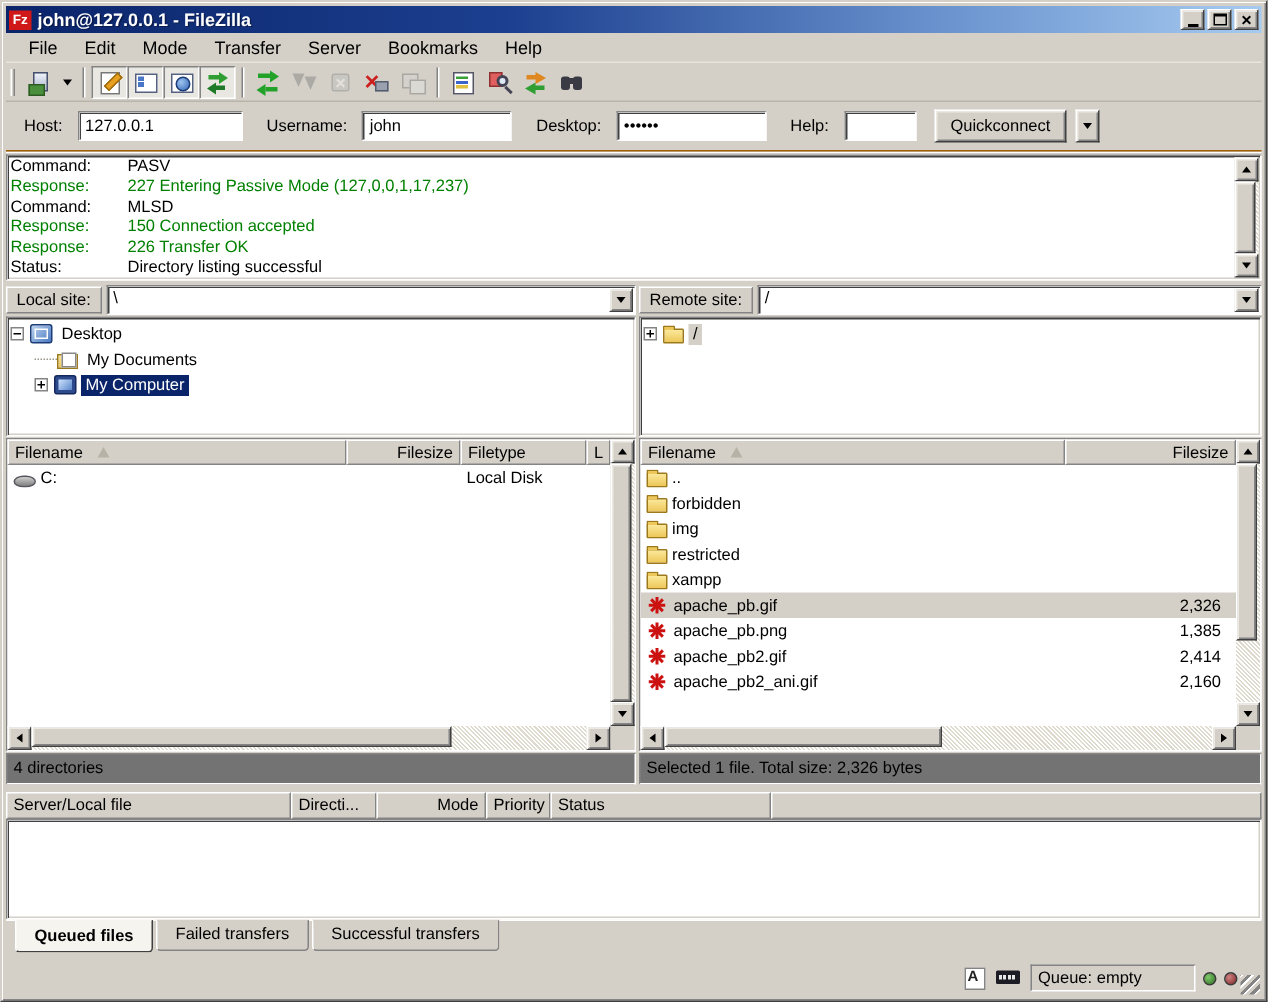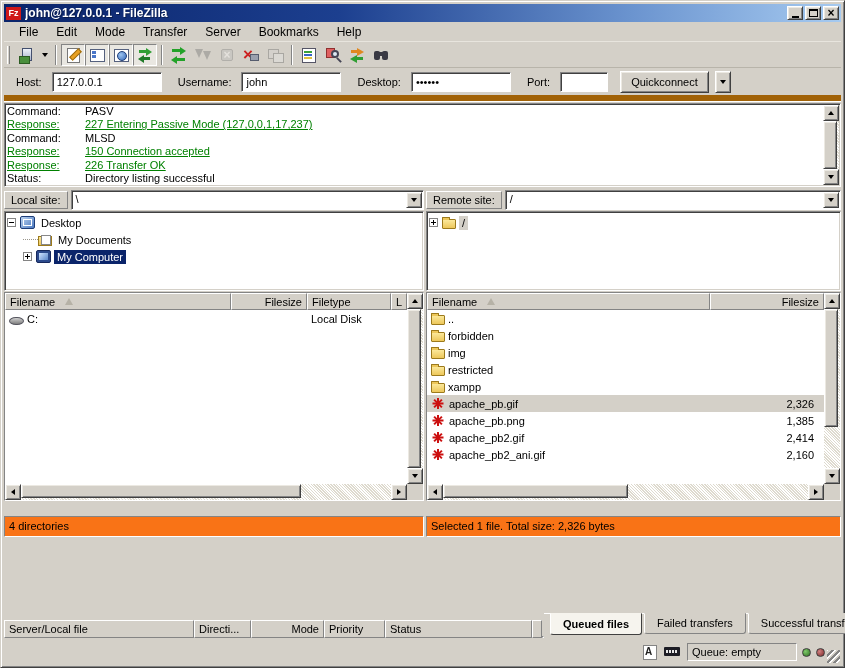--- a/index.html
+++ b/index.html
@@ -105,33 +105,33 @@
   .i-sync i:nth-child(4) { position:absolute; left:7px; top:10px; width:7px; height:3px; background:#2f9e33; }
   .i-find::before { content:""; position:absolute; left:1px; top:4px; width:6px; height:9px; background:#3a3a44; border-radius:2px; }
   .i-find::after { content:""; position:absolute; right:1px; top:4px; width:6px; height:9px; background:#3a3a44; border-radius:2px; }
   .i-find i { position:absolute; left:6px; top:5px; width:4px; height:4px; background:#3a3a44; }
   .dd-arrow { width:0; height:0; border-left:3px solid transparent; border-right:3px solid transparent;
               border-top:4px solid #000; display:inline-block; }
   .tbtn.dd { width:13px; }
 
   
   .quickbar { height:33px; flex:none; display:flex; align-items:center; gap:6px; padding:0 8px;
-              border-bottom:6px solid #a16207; box-shadow:0 1px 0 #fff; }
+              border-bottom:1px solid #a16207; box-shadow:0 1px 0 #fff; }
   .qlabel { padding:3px 4px; }
   .qfield { height:20px; background:#fff; border:1px solid; border-color:#848484 #fff #fff #848484;
             box-shadow: inset 1px 1px 0 #404040; font:11px "Liberation Sans",sans-serif; padding:0 4px; outline:none; }
   .qc-btn { height:22px; padding:0 10px; font-size:11px; display:flex; align-items:center; }
   .qc-dd { width:16px; height:22px; display:flex; align-items:center; justify-content:center; }
 
   
   .logbox { height:84px; flex:none; margin:2px 0; position:relative; overflow:hidden; }
   .log-lines { position:absolute; left:2px; top:1px; right:20px; line-height:13.4px; white-space:nowrap; }
   .log-line { display:flex; }
   .log-label { width:78px; flex:none; }
-  .log-line.green { color:#008000;text-decoration:underline; }
+  .log-line.green { color:#008000; }
 
   
   .vscroll { width:16px; background:repeating-linear-gradient(45deg,#ffffff 0 1px,#dedace 1px 2px);
              display:flex; flex-direction:column; }
   .hscroll { height:16px; background:repeating-linear-gradient(45deg,#ffffff 0 1px,#dedace 1px 2px);
              display:flex; flex-direction:row; }
   .sb-btn { width:16px; height:16px; flex:none; display:flex; align-items:center; justify-content:center; }
   .sb-thumb { background:#d4d0c8; flex:none; }
   .vscroll .sb-thumb { width:14px; margin:0 0; }
   .hscroll .sb-thumb { height:14px; }
@@ -198,24 +198,24 @@
               border-bottom:7px solid #b6b2a6; margin-left:10px; }
   .list-rows { grid-column:1; grid-row:2; background:#fff; overflow:hidden; }
   .lrow { height:17px; display:flex; align-items:center; white-space:nowrap; }
   .lrow.sel { background:#d4d0c8; }
   .lcell { padding:0 4px; overflow:hidden; flex:none; display:flex; align-items:center; }
   .lcell.right { justify-content:flex-end; padding-right:10px; }
   .list-vscroll { grid-column:2; grid-row:1 / span 2; }
   .list-hscroll { grid-column:1; grid-row:3; }
   .list-corner { grid-column:2; grid-row:3; background:#d4d0c8; }
   .vspace,.hspace { flex:1; }
-  .status-field { height:21px; flex:none; margin-top:15px; padding:3px 4px; background:#f97316; }
-
-  
-  .queue { flex:1; display:flex; margin-top:5px; min-height:0;align-items:flex-end; }
+  .status-field { height:21px; flex:none; margin-top:1px; padding:3px 4px; background:#737373; }
+
+  
+  .queue { flex:1; display:flex; flex-direction:column; margin-top:5px; min-height:0; }
   .queue-header { height:18px; flex:none; display:flex; }
   .queue-body { flex:1; min-height:0; }
   .tabs { height:25px; flex:none; display:flex; align-items:flex-start; padding-left:6px; gap:2px; border-top:1px solid #fff; }
   .tab { padding:3px 12px 4px; background:#d4d0c8; border:1px solid; border-color:#d4d0c8 #848484 #848484 #fff;
          border-radius:0 0 3px 3px; margin-top:-1px; }
   .tab.active { background:#f6f4ee; font-weight:bold; border-color:#f6f4ee #404040 #404040 #fff; padding-top:4px; }
 
   
   .statusbar { height:24px; flex:none; display:flex; align-items:center; justify-content:flex-end;
                gap:5px; padding:2px 16px 2px 4px; margin-top:2px; }
@@ -335,21 +335,21 @@
       </span>
   </div>
 
   <div class="quickbar">
     <span class="qlabel">Host:</span>
     <input class="qfield" style="width: 110px;" value="127.0.0.1">
     <span class="qlabel" style="margin-left:6px">Username:</span>
     <input class="qfield" style="width: 100px;" value="john">
     <span class="qlabel" style="margin-left:6px">Desktop:</span>
     <input class="qfield" style="width: 100px;" value="••••••">
-    <span class="qlabel" style="margin-left:6px">Port:</span>
+    <span class="qlabel" style="margin-left:6px">Help:</span>
     <input class="qfield" style="width: 48px;">
     <span class="qc-btn raised" style="margin-left:6px">Quickconnect</span>
     <span class="qc-dd raised">
         <span class="dd-arrow"></span>
       </span>
   </div>
 
   <div class="logbox sunkenw">
     <div class="log-lines">
       <div class="log-line">
@@ -611,21 +611,21 @@
     <div class="queue-header">
       <span class="hcell" style="width:190px">
           <span>Server/Local file</span>
         </span>
       <span class="hcell" style="width:57px">
           <span>Directi...</span>
         </span>
       <span class="hcell right" style="width:73px">
           <span>Mode</span>
         </span>
-      <span class="hcell" style="width:61px">
+      <span class="hcell" style="width:43px">
           <span>Priority</span>
         </span>
       <span class="hcell" style="width:147px">
           <span>Status</span>
         </span>
       <span class="hcell fill"></span>
     </div>
     <div class="queue-body sunkenw"></div>
     <div class="tabs">
       <span class="tab active">Queued files</span>

